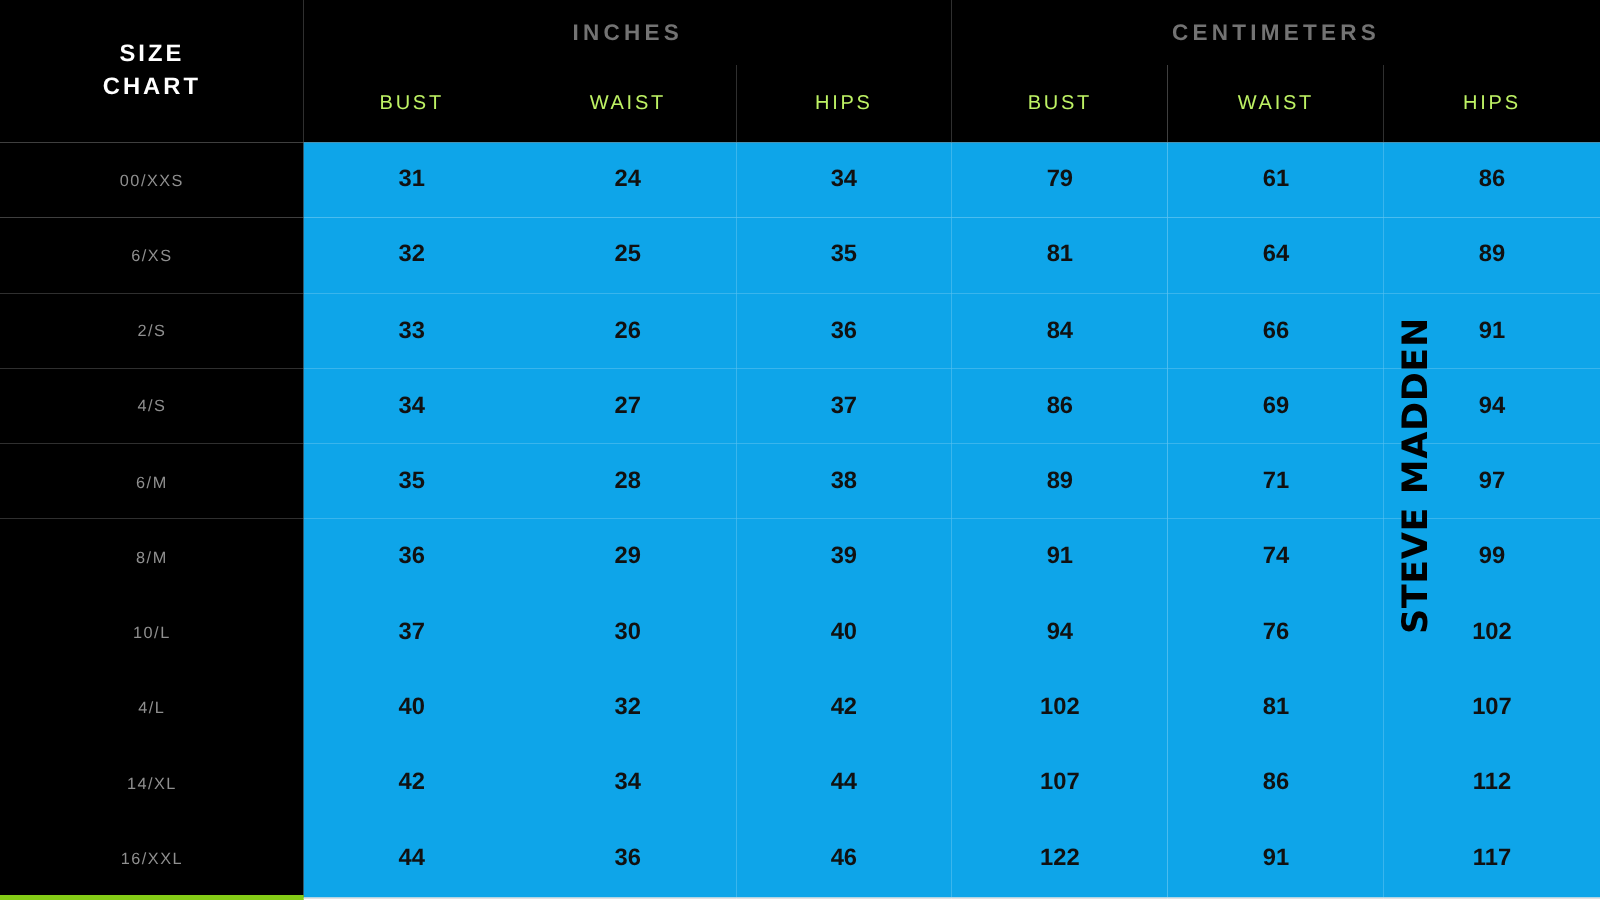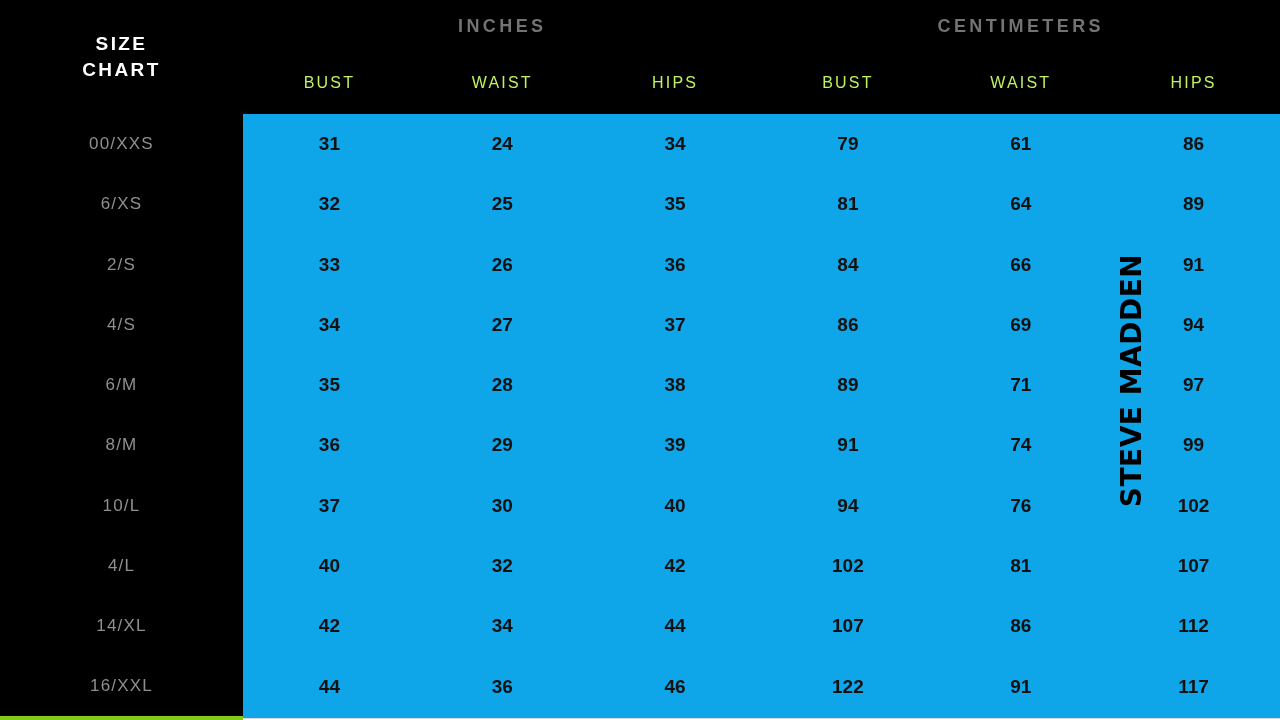--- a/index.html
+++ b/index.html
@@ -77,21 +77,21 @@
     border-bottom: 1px solid #ffffff;
   }
   .measure-cell.last { border-right: 0; }
 
   
   .size-cell {
     background: #000000;
     color: #8f8f8f;
     text-align: center;
     vertical-align: middle;
-    font-size: 17px;
+    font-size: 13px;
     letter-spacing: 1.2px;
     border-right: 1px solid #ffffff;
     border-bottom: 1px solid #ffffff;
   }
   .size-cell.lastrow { border-bottom: 4px solid #84cc16; }
 
   
   .value-cell {
     background: #0ea5e9;
     color: #111111;

